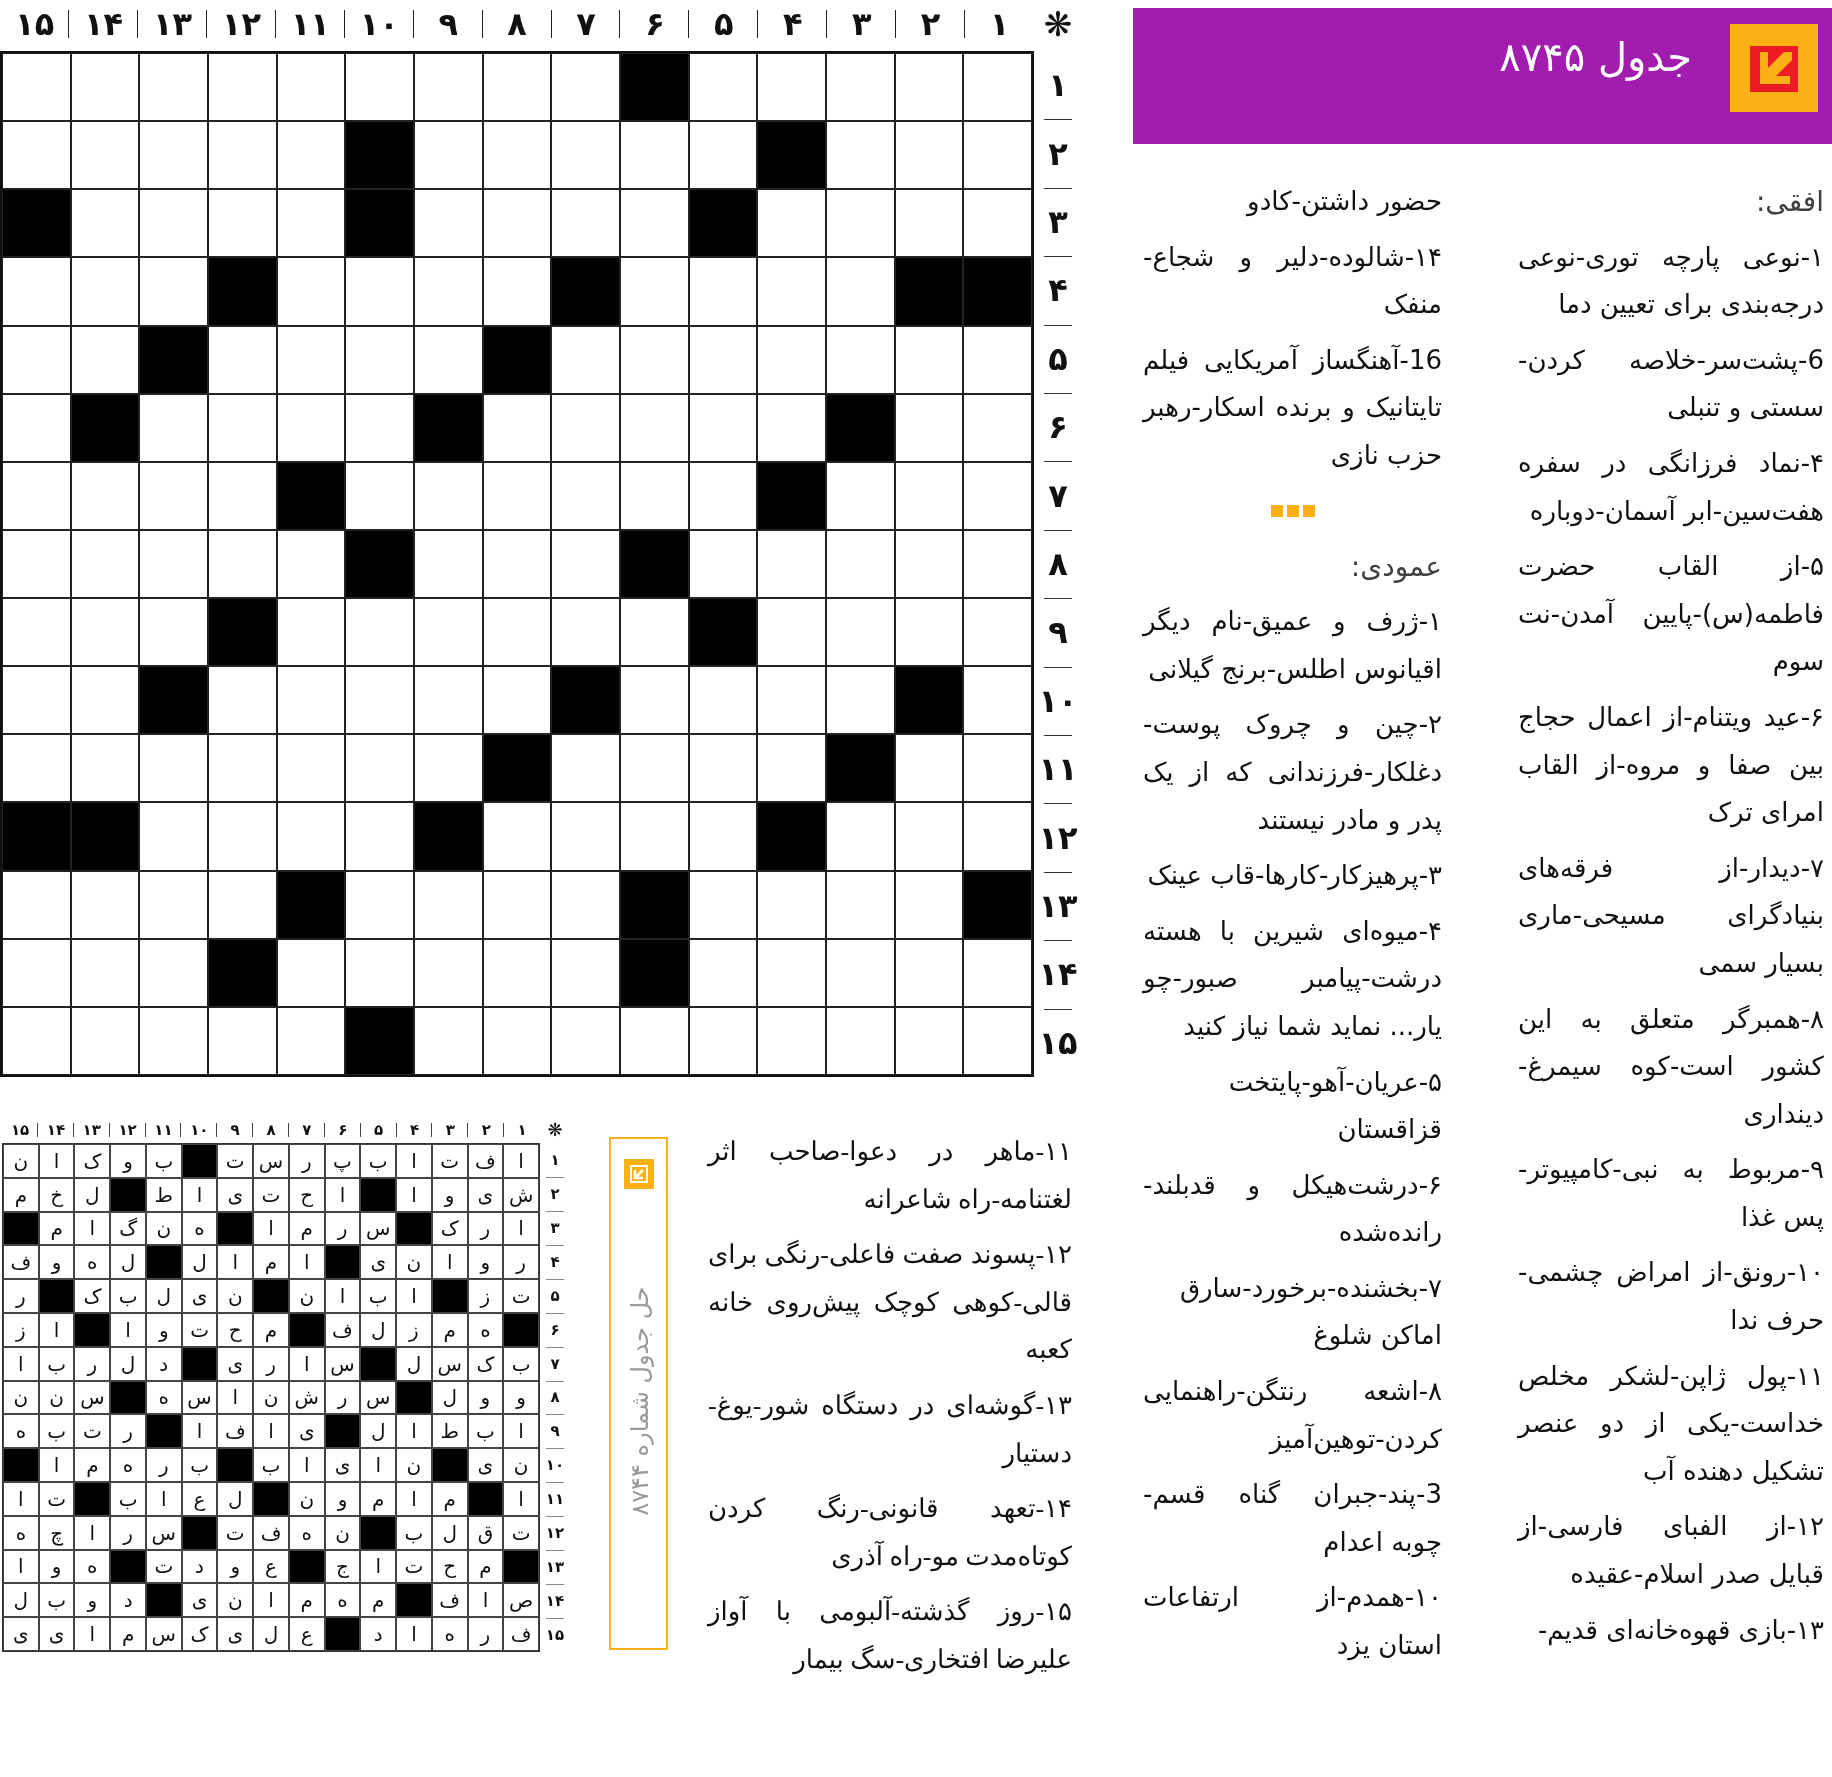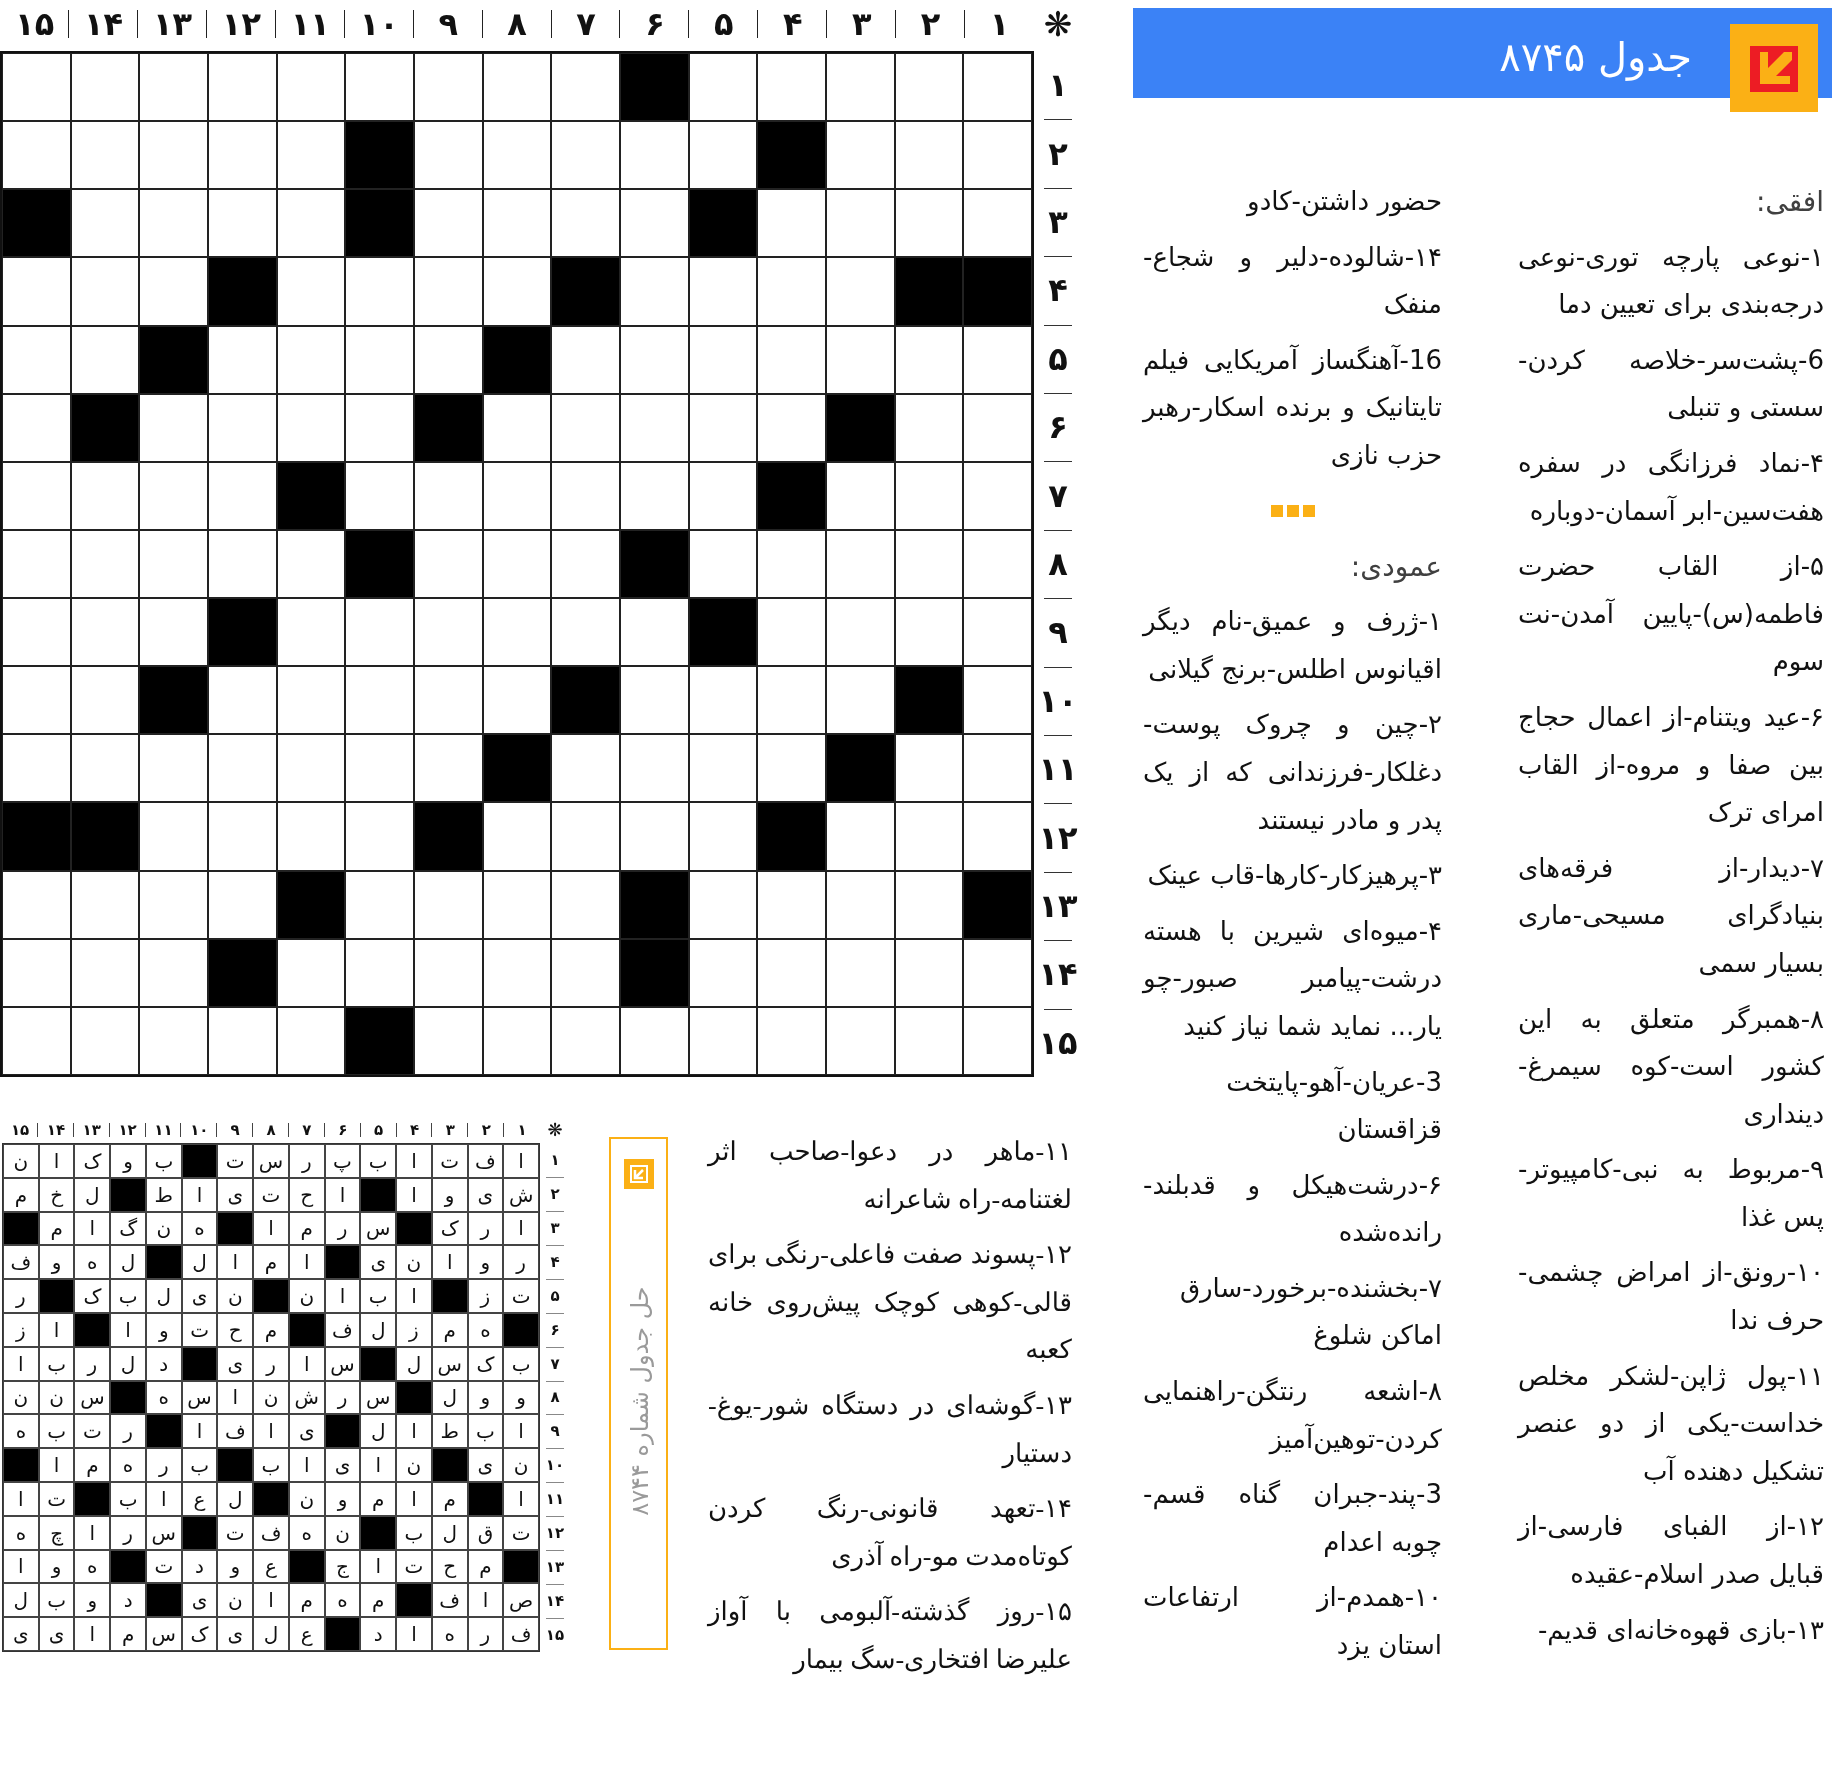--- a/index.html
+++ b/index.html
@@ -12,21 +12,21 @@
   .main-colheads .ch + .ch::before { content: ""; position: absolute; right: 0; top: 10px; height: 28px; border-right: 1.5px solid #222; }
   .main-star { position: absolute; left: 1036px; top: 0; width: 44px; height: 48px; text-align: center; font: 34px "DejaVu Sans", sans-serif; line-height: 48px; }
   .main-grid { position: absolute; left: 0; top: 51px; width: 1034px; height: 1026px; display: grid; grid-template-columns: repeat(15, 1fr); grid-template-rows: repeat(15, 1fr); direction: rtl; border: 2px solid #111; }
   .main-grid .cell { border: 1.5px solid #222; background: #fff; }
   .main-grid .cell.black { background: #000; }
   .main-rowheads { position: absolute; left: 1036px; top: 51px; width: 44px; height: 1026px; display: grid; grid-template-rows: repeat(15, 1fr); }
   .main-rowheads .rh { text-align: center; font: bold 32px "DejaVu Sans", sans-serif; display: flex; align-items: center; justify-content: center; position: relative; }
   .main-rowheads .rh + .rh::before { content: ""; position: absolute; top: 0; left: 8px; right: 8px; border-top: 1.5px solid #333; }
 
   
-  .banner { position: absolute; left: 1133px; top: 8px; width: 699px; height: 90px; background: #3b82f6; }
+  .banner { position: absolute; left: 1133px; top: 8px; width: 699px; height: 136px; background: #a21caf; }
   .banner-title { position: absolute; right: 140px; top: 26px; color: #fff; font: 40px "DejaVu Sans", sans-serif; direction: rtl; }
   .banner-icon { position: absolute; right: 14px; top: 16px; width: 88px; height: 88px; background: #fbb015; }
   .banner-icon svg { position: absolute; left: 20px; top: 22px; }
 
   
   .clues { position: absolute; direction: rtl; text-align: justify; font: 26px "DejaVu Sans", sans-serif; line-height: 47.6px; color: #111; }
   .clues .head { color: #404040; font-size: 28px; }
   .clues p { margin: 8px; }
   .col-right { left: 1510px; top: 170px; width: 322px; }
   .col-mid { left: 1135px; top: 170px; width: 315px; }
@@ -348,21 +348,21 @@
     <div class="sep">
       <span></span>
       <span></span>
       <span></span>
     </div>
     <p class="head">عمودی:</p>
     <p>۱-ژرف و عمیق-نام دیگر اقیانوس اطلس-برنج گیلانی</p>
     <p>۲-چین و چروک پوست-دغلکار-فرزندانی که از یک پدر و مادر نیستند</p>
     <p>۳-پرهیزکار-کارها-قاب عینک</p>
     <p>۴-میوه‌ای شیرین با هسته درشت-پیامبر صبور-چو یار... نماید شما نیاز کنید</p>
-    <p>3-عریان-آهو-پایتخت قزاقستان</p>
+    <p>۵-عریان-آهو-پایتخت قزاقستان</p>
     <p>۶-درشت‌هیکل و قدبلند-رانده‌شده</p>
     <p>۷-بخشنده-برخورد-سارق اماکن شلوغ</p>
     <p>۸-اشعه رنتگن-راهنمایی کردن-توهین‌آمیز</p>
     <p>3-پند-جبران گناه قسم-چوبه اعدام</p>
     <p>۱۰-همدم-از ارتفاعات استان یزد</p>
   </div>
 <div class="clues col-bottom" id="colBottom">
     <p>۱۱-ماهر در دعوا-صاحب اثر لغتنامه-راه شاعرانه</p>
     <p>۱۲-پسوند صفت فاعلی-رنگی برای قالی-کوهی کوچک پیش‌روی خانه کعبه</p>
     <p>۱۳-گوشه‌ای در دستگاه شور-یوغ-دستیار</p>

